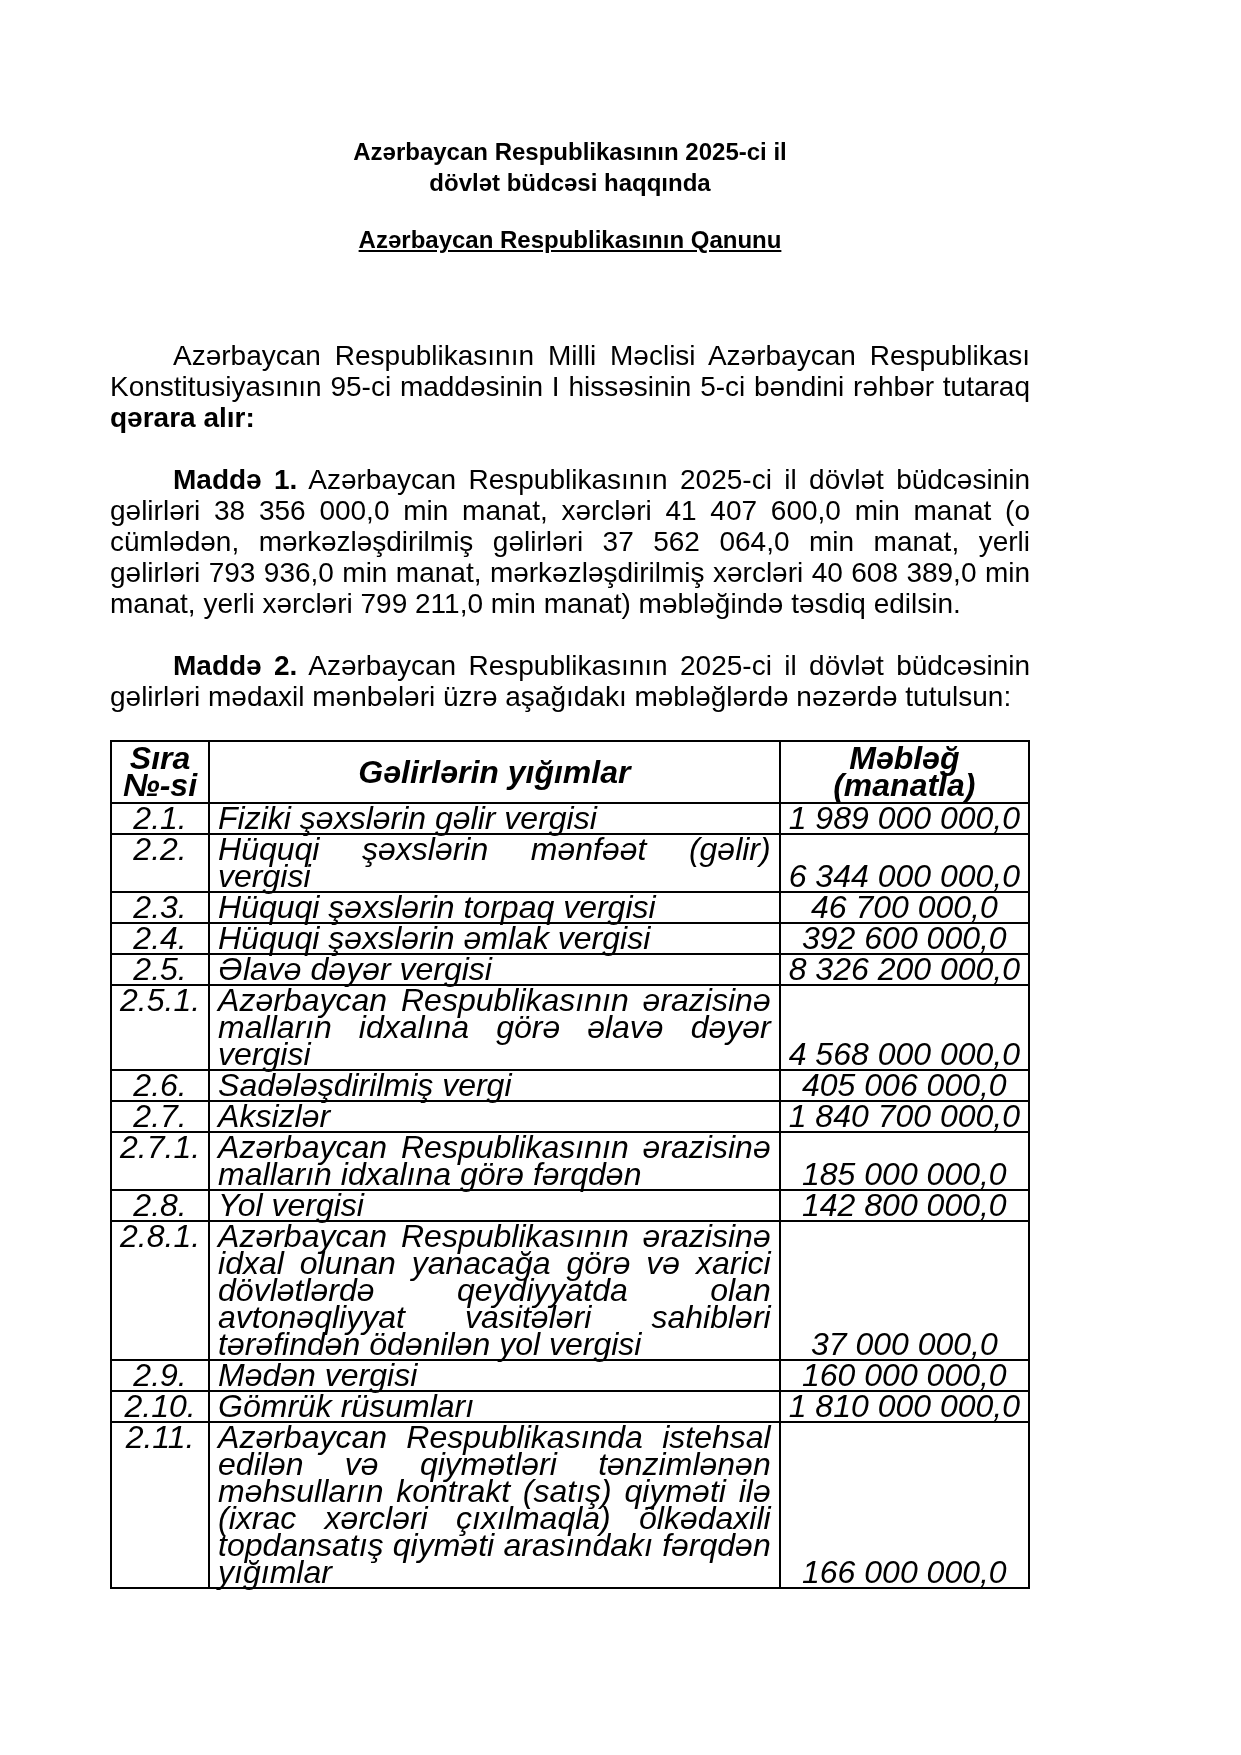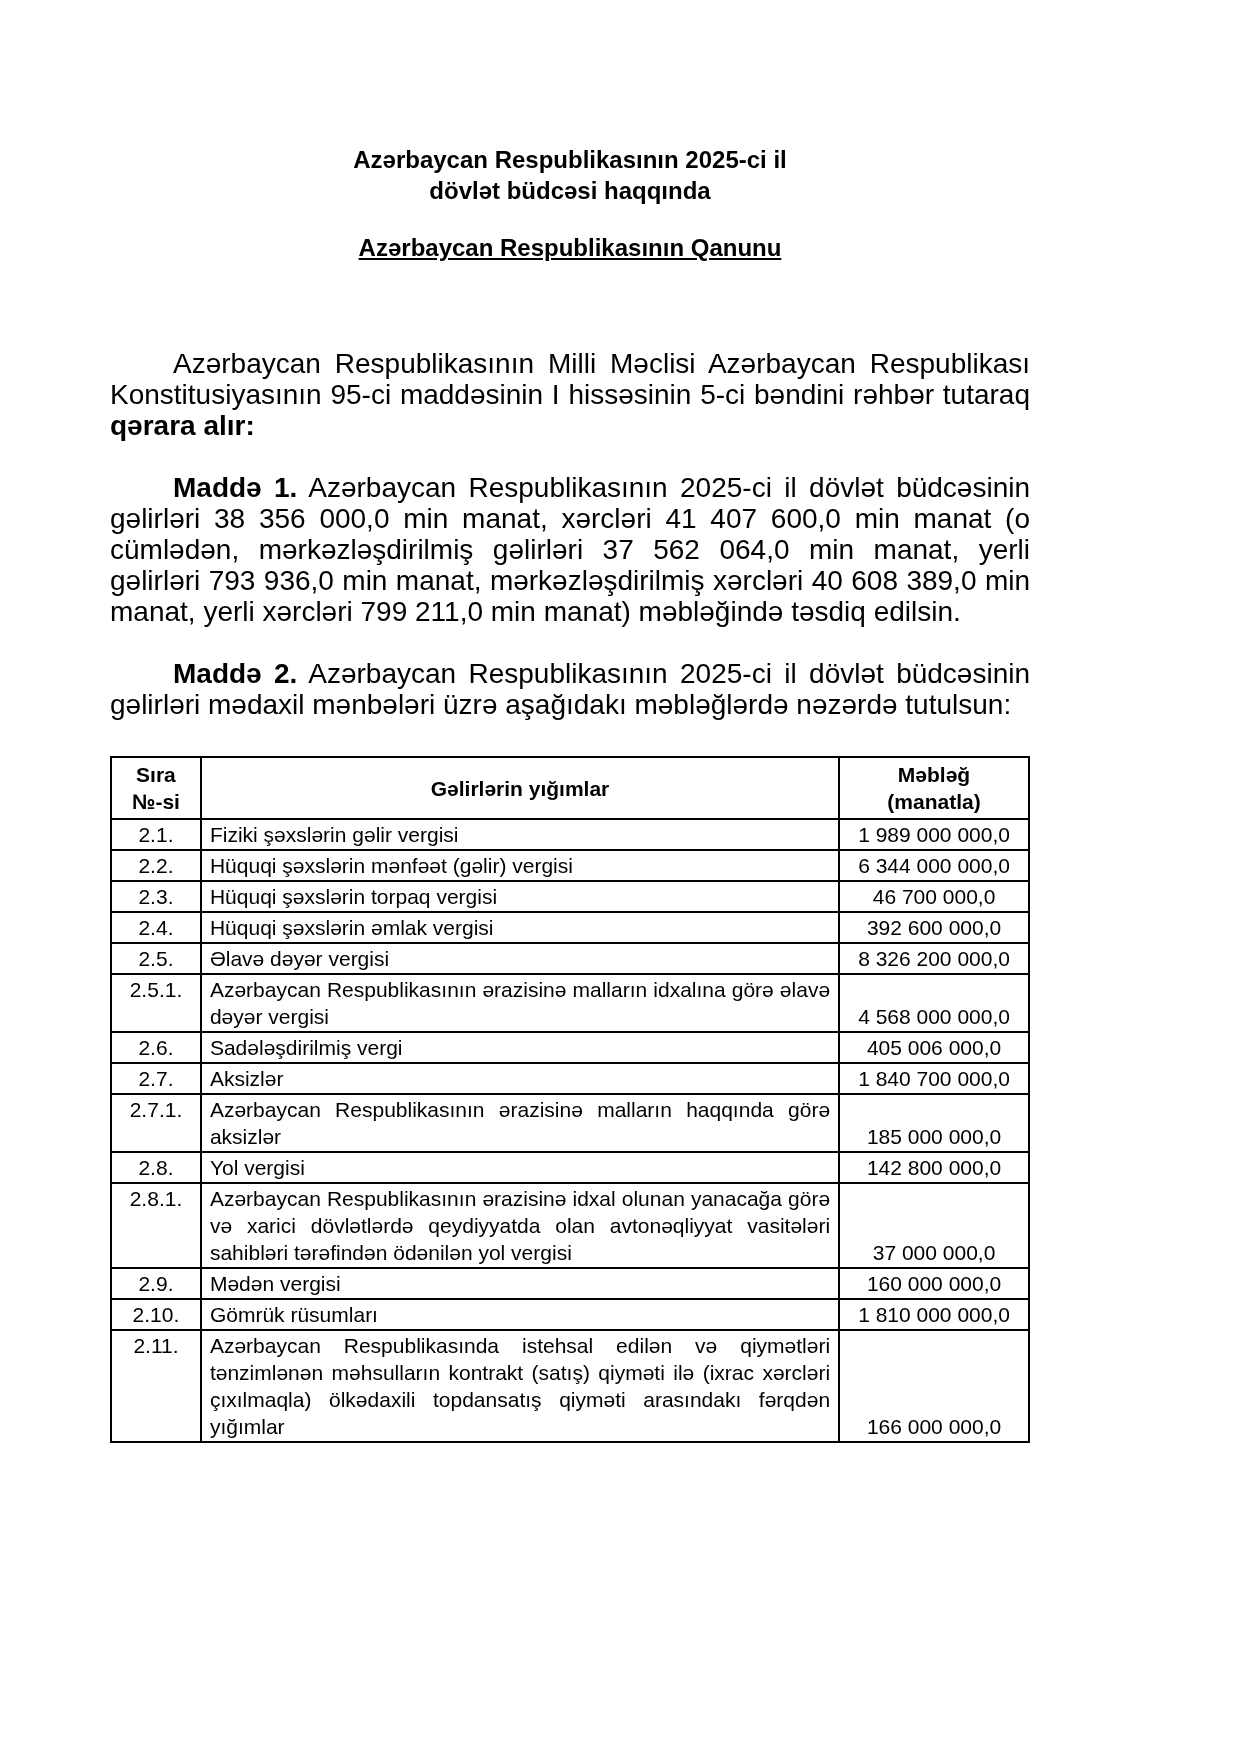--- a/index.html
+++ b/index.html
@@ -15,21 +15,21 @@
     padding: 136px 211px 60px 110px;
   }
   
   .textcol { margin-left: 25px; margin-right: 20px; }
 
   .title {
     font-size: 24px;
     font-weight: bold;
     text-align: center;
     line-height: 31px;
-    margin: 8px;
+    margin: 0;
   }
   .subtitle {
     font-size: 24px;
     font-weight: bold;
     text-align: center;
     line-height: 31px;
     margin: 26px 0 0 0;
     text-decoration: underline;
   }
   .para {
@@ -38,22 +38,23 @@
     text-align: justify;
     text-indent: 63px;
     margin: 31px 0 0 0;
   }
   .para.first { margin-top: 85px; }
   .para b { font-weight: bold; }
 
   table.budget {
     border-collapse: collapse;
     width: 100%;
-    margin-top: 36px;
-    font-size: 21px;
+    margin-top: 28px;
+    font-size: 32px;
+    font-style: italic;
   }
   table.budget th, table.budget td {
     border: 2px solid #000000;
     line-height: 27px;
     padding: 1px 8px;
   }
   table.budget th {
     font-weight: bold;
     text-align: center;
     vertical-align: middle;
@@ -150,21 +151,21 @@
         <td class="c-src">Sadələşdirilmiş vergi</td>
         <td class="c-amt">405 006 000,0</td>
       </tr>
       <tr>
         <td class="c-no">2.7.</td>
         <td class="c-src">Aksizlər</td>
         <td class="c-amt">1 840 700 000,0</td>
       </tr>
       <tr>
         <td class="c-no">2.7.1.</td>
-        <td class="c-src">Azərbaycan Respublikasının ərazisinə malların haqqında görə aksizlər</td>
+        <td class="c-src">Azərbaycan Respublikasının ərazisinə malların idxalına görə fərqdən</td>
         <td class="c-amt">185 000 000,0</td>
       </tr>
       <tr>
         <td class="c-no">2.8.</td>
         <td class="c-src">Yol vergisi</td>
         <td class="c-amt">142 800 000,0</td>
       </tr>
       <tr>
         <td class="c-no">2.8.1.</td>
         <td class="c-src">Azərbaycan Respublikasının ərazisinə idxal olunan yanacağa görə və xarici dövlətlərdə qeydiyyatda olan avtonəqliyyat vasitələri sahibləri tərəfindən ödənilən yol vergisi</td>

